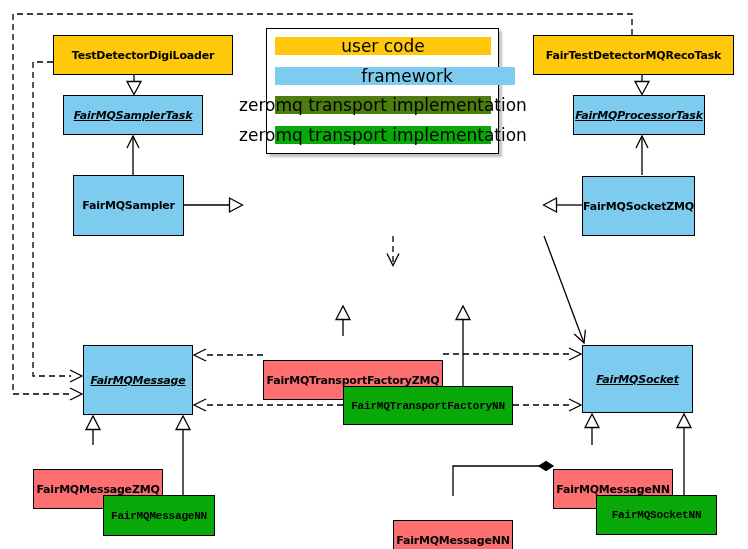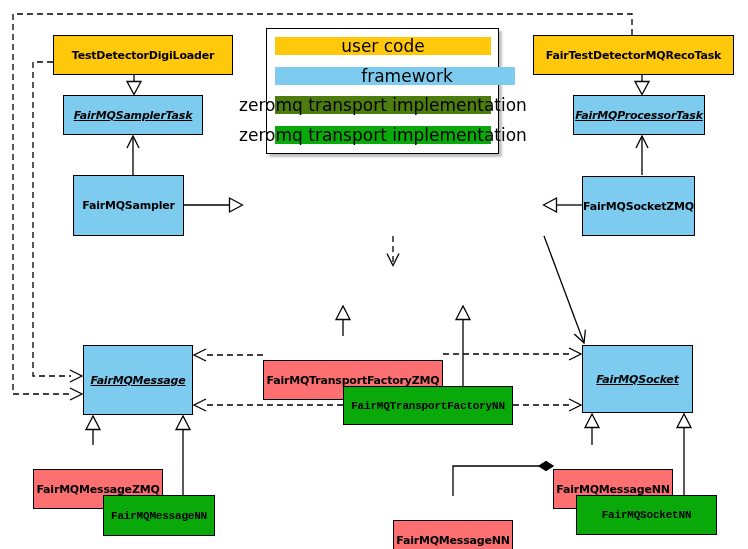--- a/index.html
+++ b/index.html
@@ -180,17 +180,17 @@
   <div class="node blue abstract" style="left:582px;top:345px;width:111px;height:68px">FairMQSocket</div>
 
   <div class="node blue abstract" style="left:83px;top:345px;width:110px;height:70px">FairMQMessage</div>
 
   <div class="node red" style="left:33px;top:445px;width:130px;height:40px">FairMQMessageZMQ</div>
 
   <div class="node green" style="left:103px;top:495px;width:112px;height:41px">FairMQMessageNN</div>
 
   <div class="node red" style="left:553px;top:445px;width:120px;height:40px">FairMQMessageNN</div>
 
-  <div class="node green" style="left:576px;top:495px;width:141px;height:40px">FairMQSocketNN</div>
+  <div class="node green" style="left:596px;top:495px;width:121px;height:40px">FairMQSocketNN</div>
 
   <div class="node red" style="left:393px;top:496px;width:120px;height:40px">FairMQMessageNN</div>
 
 </div>
 
 </body></html>

